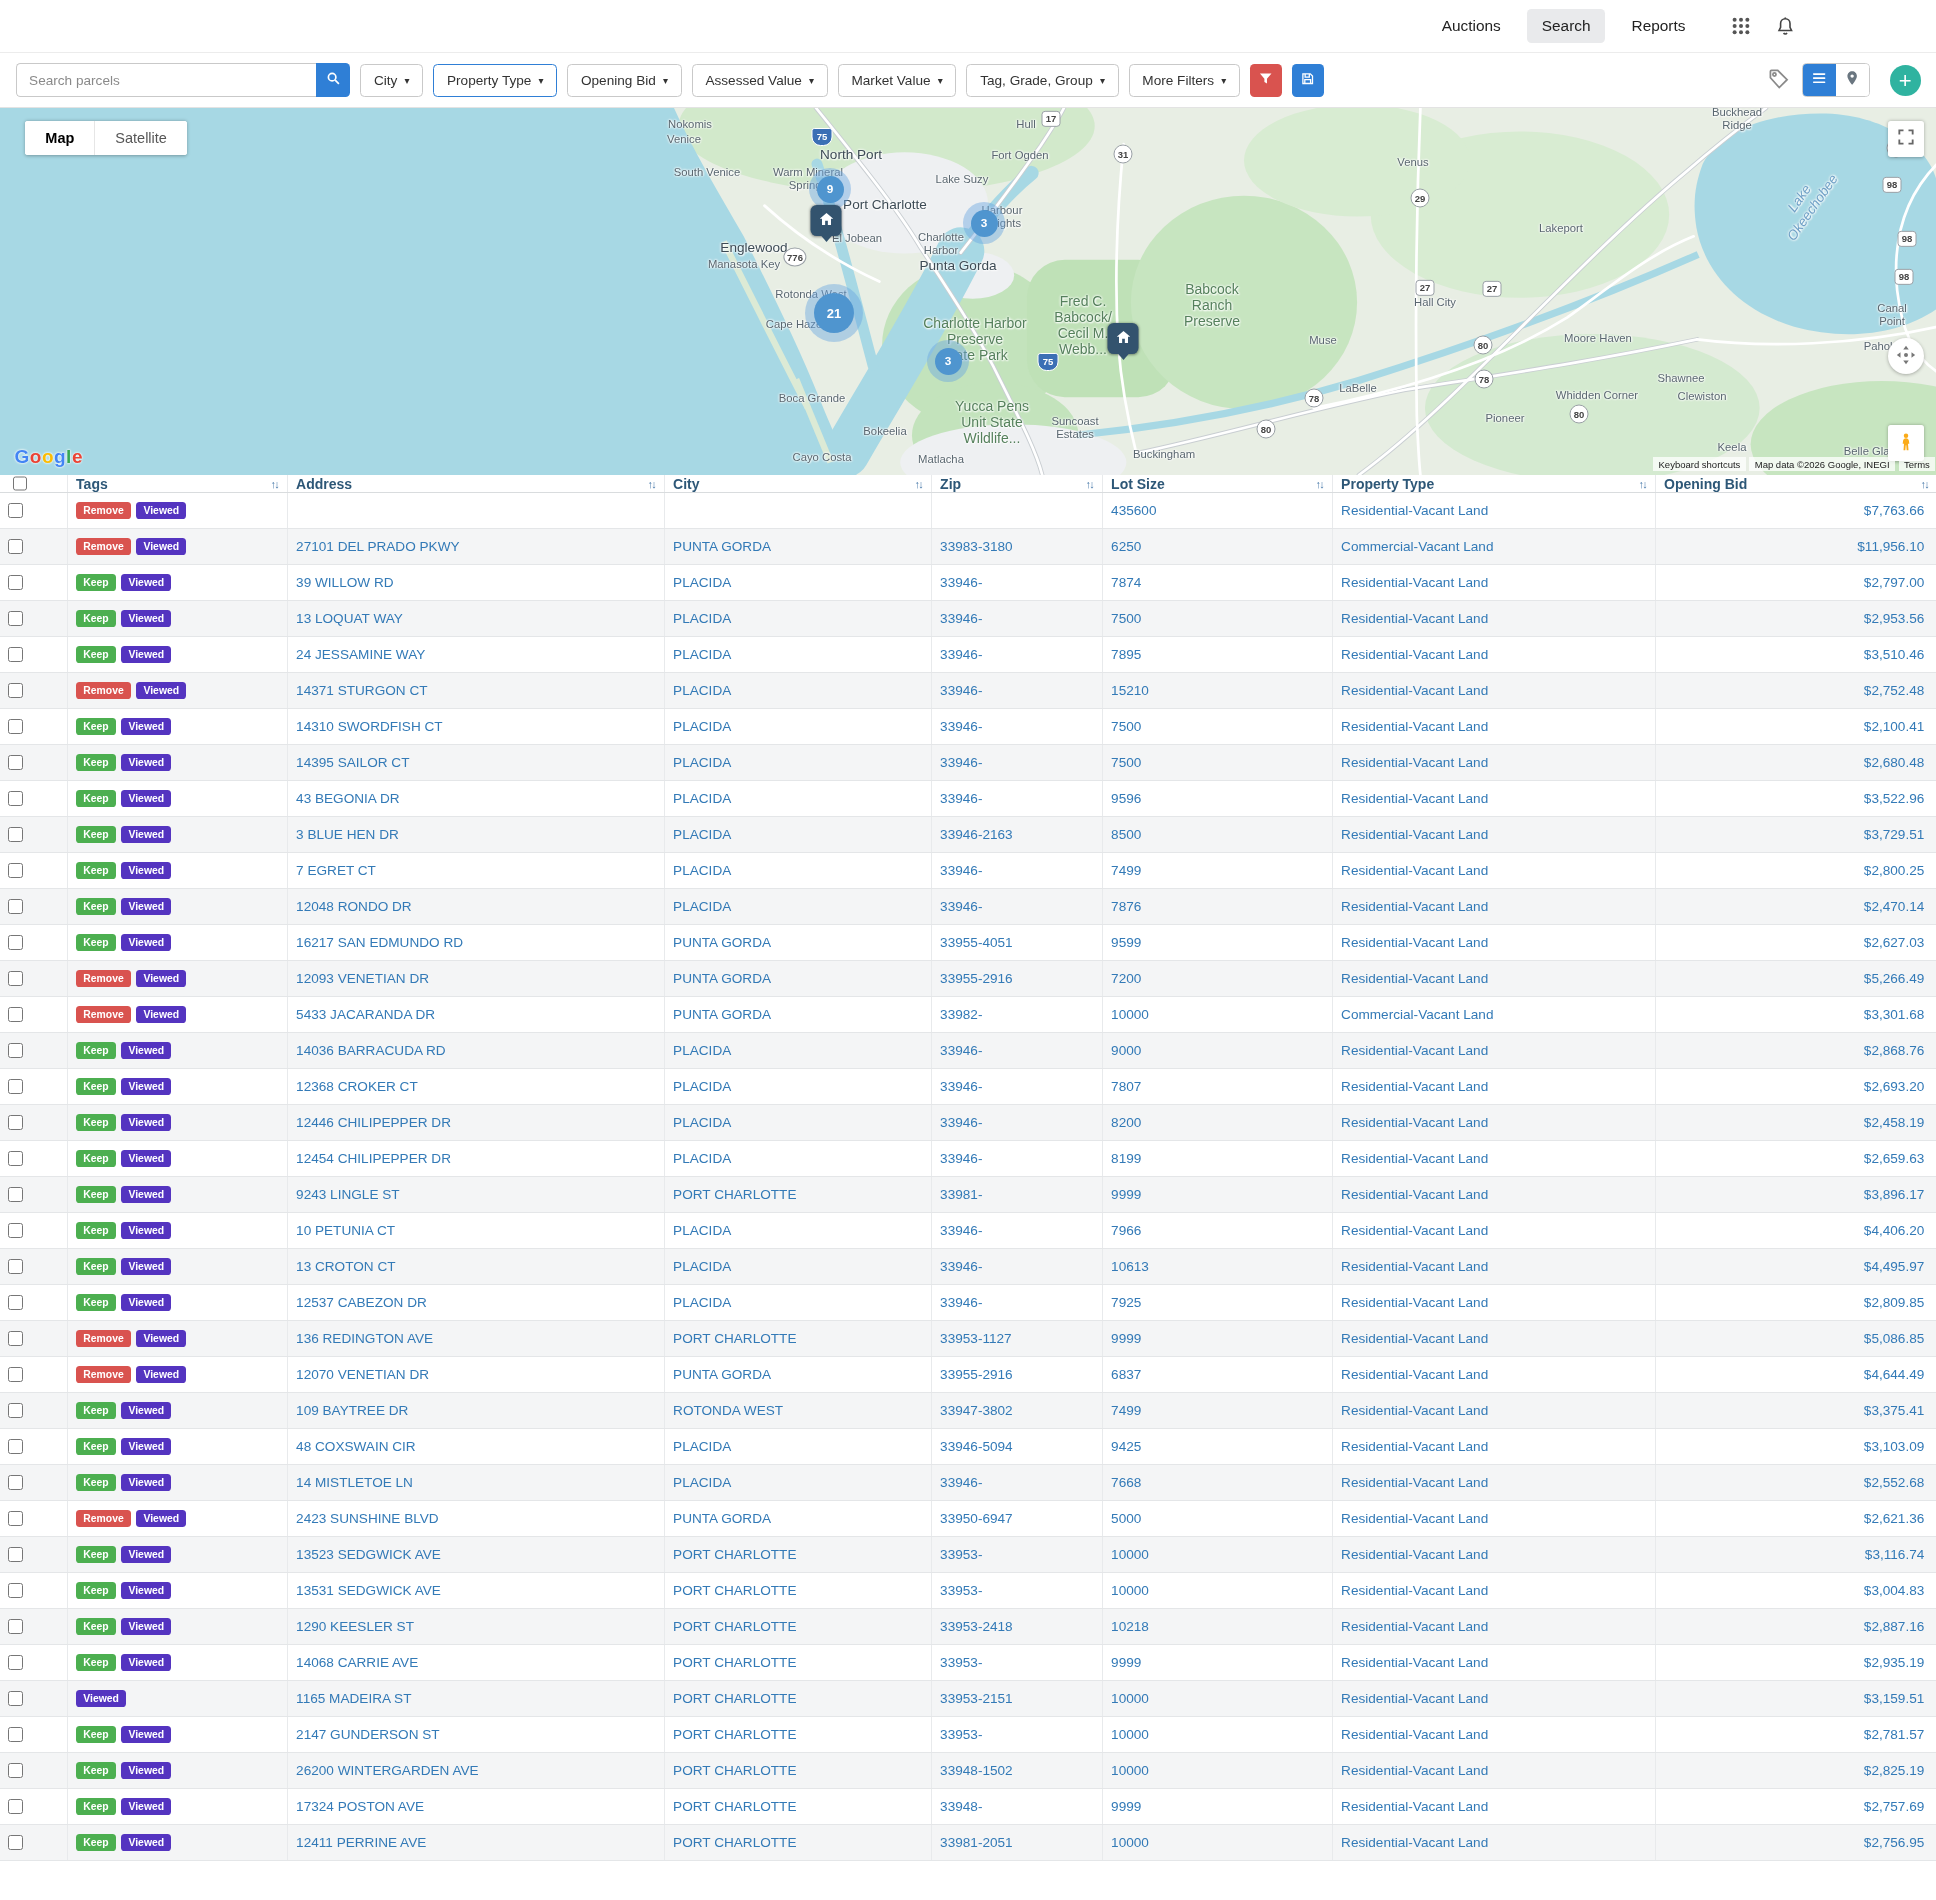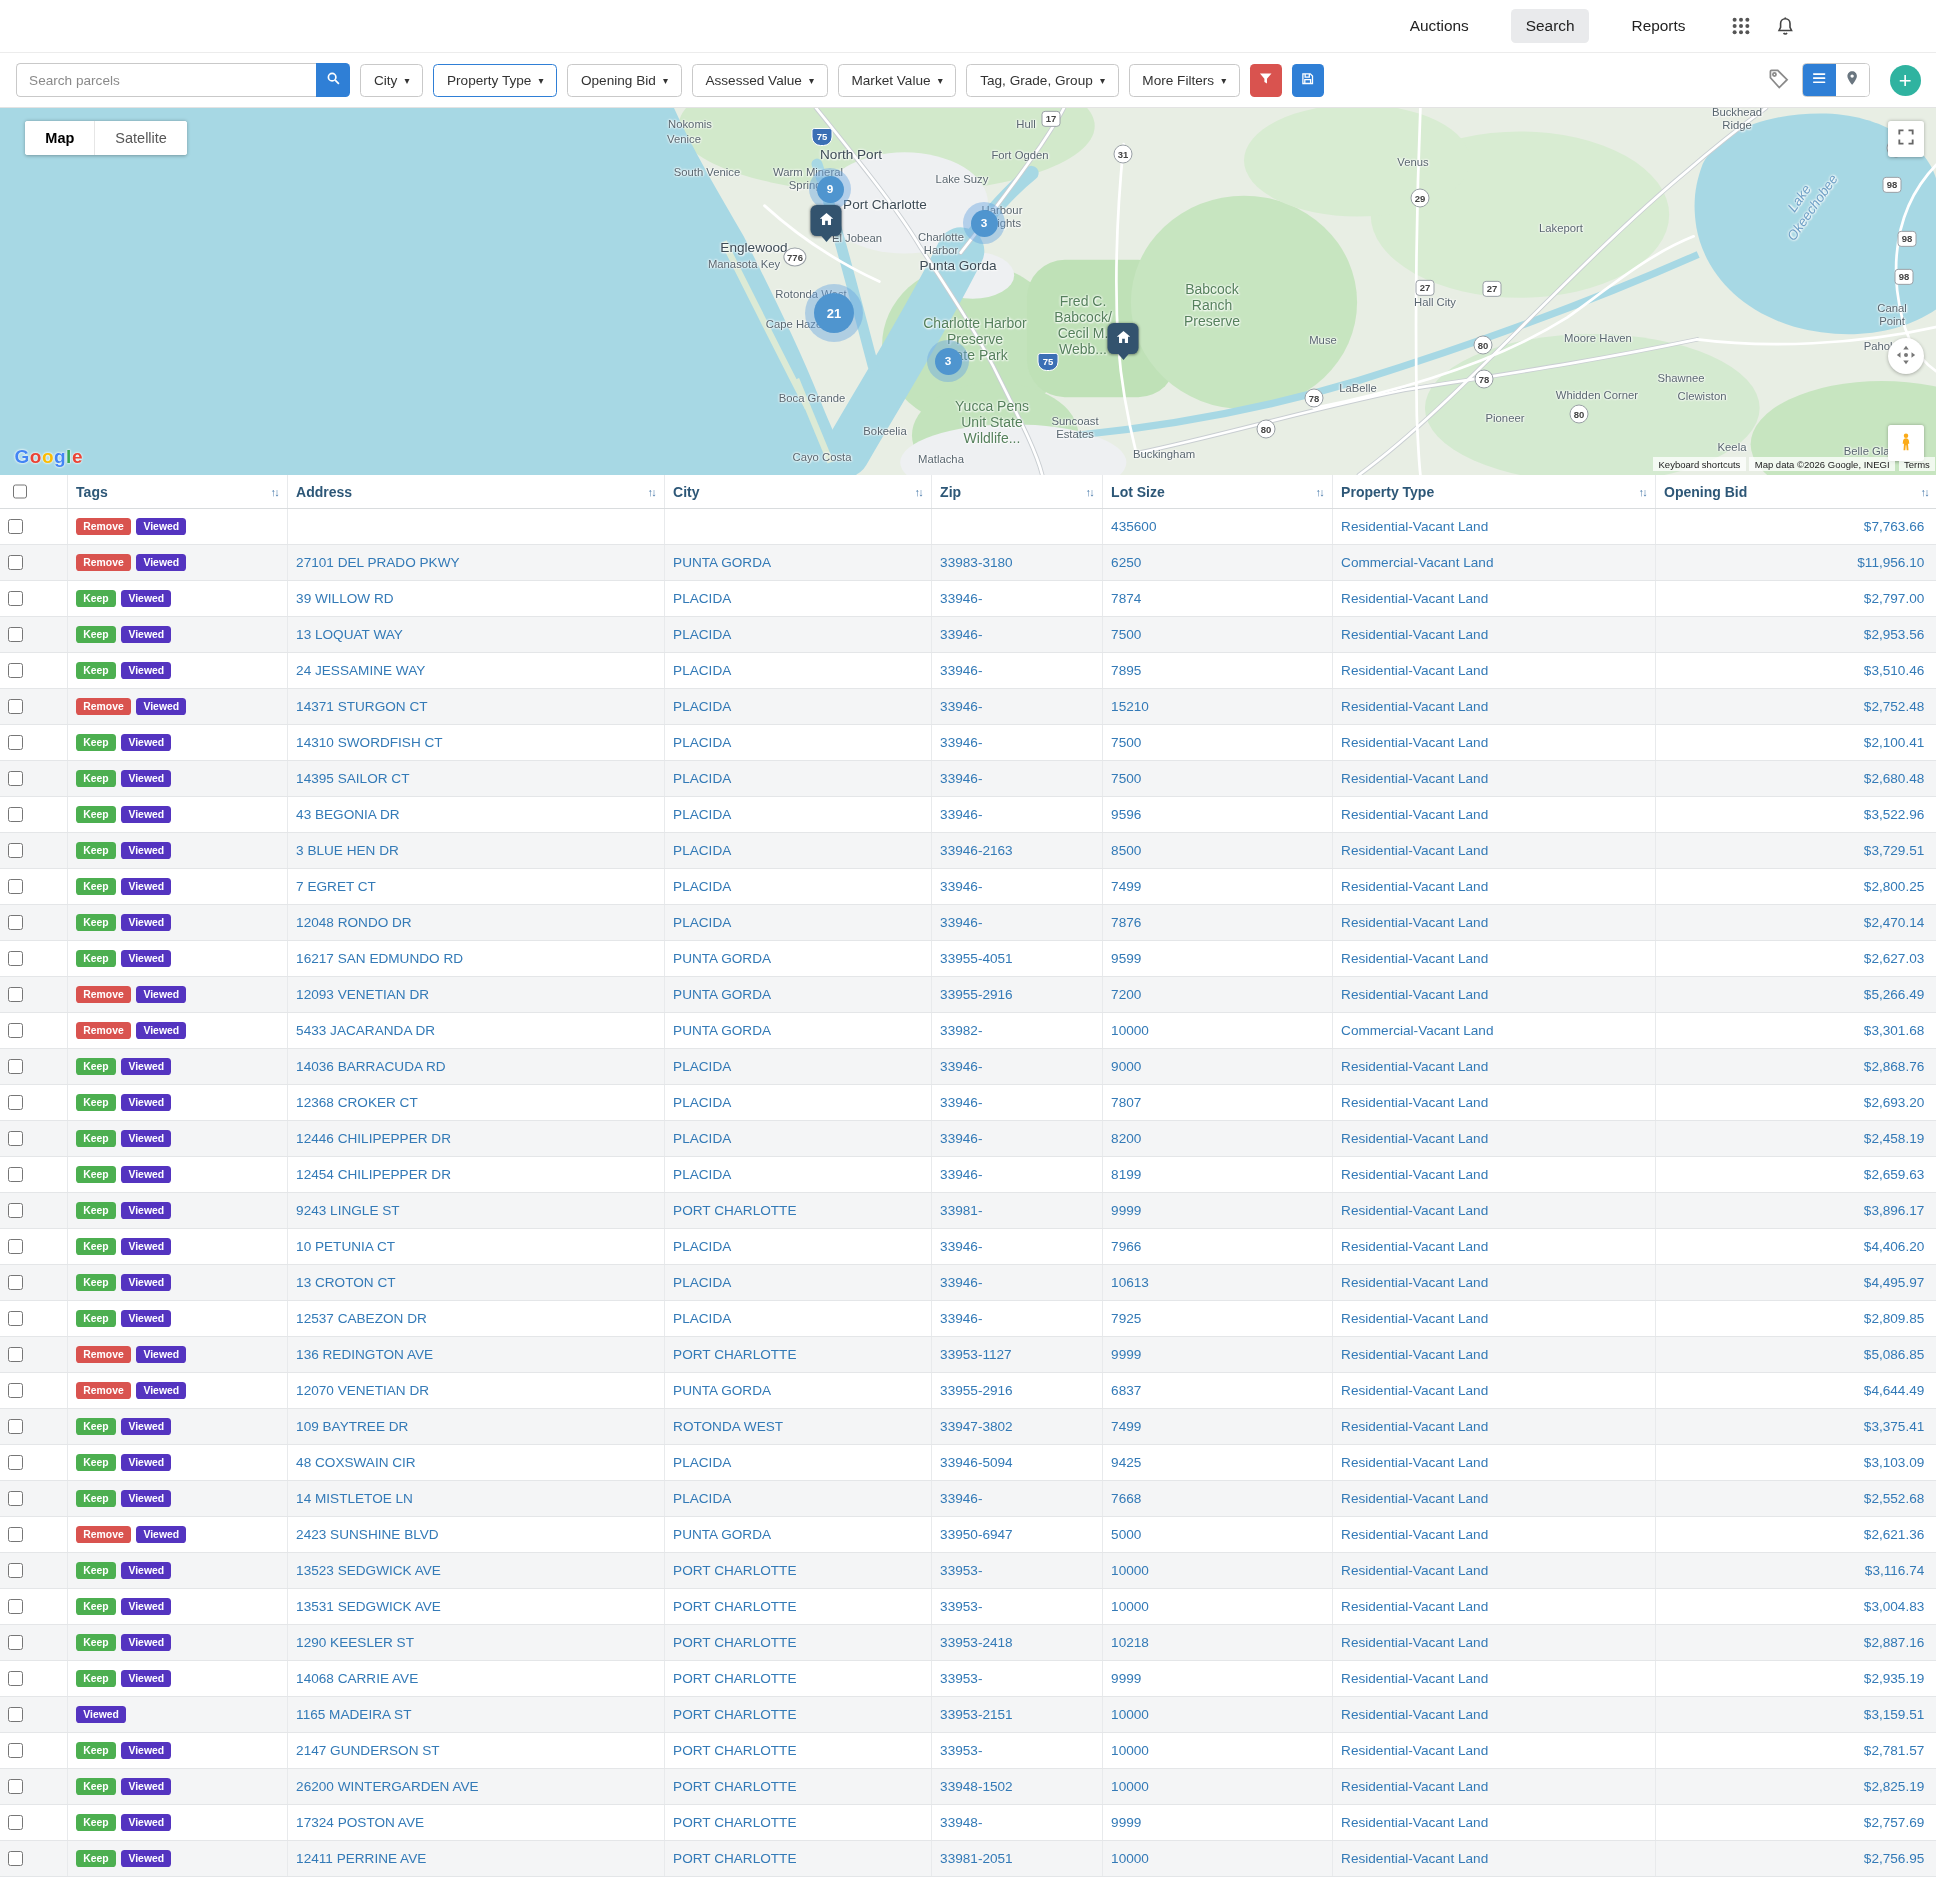--- a/index.html
+++ b/index.html
@@ -2,21 +2,21 @@
 <html style="--accent: #2f7fd6; --danger: #d9534f; --teal: #2fb3a0; --link: #337ab7; --header-text: #2d5777;font-size:14.5px"><head>
 <meta charset="utf-8">
 <style>
   * { box-sizing: border-box; margin: 0; padding: 0; }
   html,body { width:1937px; height:1901px; overflow:hidden; background:#fff;
     font-family:"Liberation Sans", sans-serif; color:#333; }
 
   
   .navbar { height:52px; display:flex; align-items:center; justify-content:flex-end;
     padding-right:140px; background:#fff; }
-  .nav-items { display:flex; align-items:center; gap:28px; }
+  .nav-items { display:flex; align-items:center; gap:12px; }
   .nav-item { font-size:15.4px; color:#222; padding:8.1px 14.5px; border-radius:4.5px; cursor:pointer; }
   .nav-item.active { background:#e9eaec; }
   .nav-icons { display:flex; align-items:center; gap:23.5px; margin-left:31px; }
   .nav-icons svg { display:block; }
 
   
   .toolbar { height:56px; display:flex; align-items:center; gap:10px; padding:0 16.3px;
     border-top:0.9px solid #ececec; border-bottom:0.9px solid #e3e3e3; background:#fff; }
   .search-wrap { display:flex; }
   .search-wrap input { width:300px; height:34px; border:0.9px solid #c9c9c9; border-right:none;
@@ -86,21 +86,21 @@
   .fullscreen { top:12.7px; border-radius:2.7px; }
   .pan { top:230px; border-radius:50%; }
   .pegman { top:317px; border-radius:2.7px; }
   .google-logo { position:absolute; left:14.5px; bottom:7.2px; font-size:19px; font-weight:bold;
     letter-spacing:0.5px; z-index:5; text-shadow:0 0 1.8px #fff,0 0 2.7px #fff; }
   .attribution { position:absolute; right:1.8px; bottom:3.6px; display:flex; gap:3.6px; z-index:5; }
   .attribution span { font-size:9.5px; color:#222; background:rgba(255,255,255,.75); padding:1.8px 5.4px; }
 
   
   .grid-cols { display:grid; grid-template-columns:68px 220px 377px 267px 171px 230px 323px 281px; }
-  .thead { height:34px; border-bottom:0.9px solid #d9dcde; background:#fff; }
+  .thead { height:18px; border-bottom:0.9px solid #d9dcde; background:#fff; }
   .th { display:flex; align-items:center; justify-content:space-between; padding:0 9px 0 8.1px;
     font-size:14px; font-weight:bold; color:var(--header-text,#2d5777);
     border-right:0.9px solid #e8eaec; }
   .th:last-child { border-right:none; }
   .sort-icons { font-size:11px; letter-spacing:-1.8px; color:#4a7bab; cursor:pointer; padding-left:5.4px; }
   .th-check, .td-check { display:flex; align-items:center; justify-content:flex-start; padding-left:12.7px; }
   .th-check input, .td-check input { width:14.5px; height:14.5px; cursor:pointer; }
   .trow { height:36px; border-bottom:0.9px solid #e4e6e8; align-items:center; }
   .trow:nth-child(even) { background:#f4f5f6; }
   .td { padding:0 8.1px; font-size:13.6px; overflow:hidden; white-space:nowrap; align-self:stretch;

